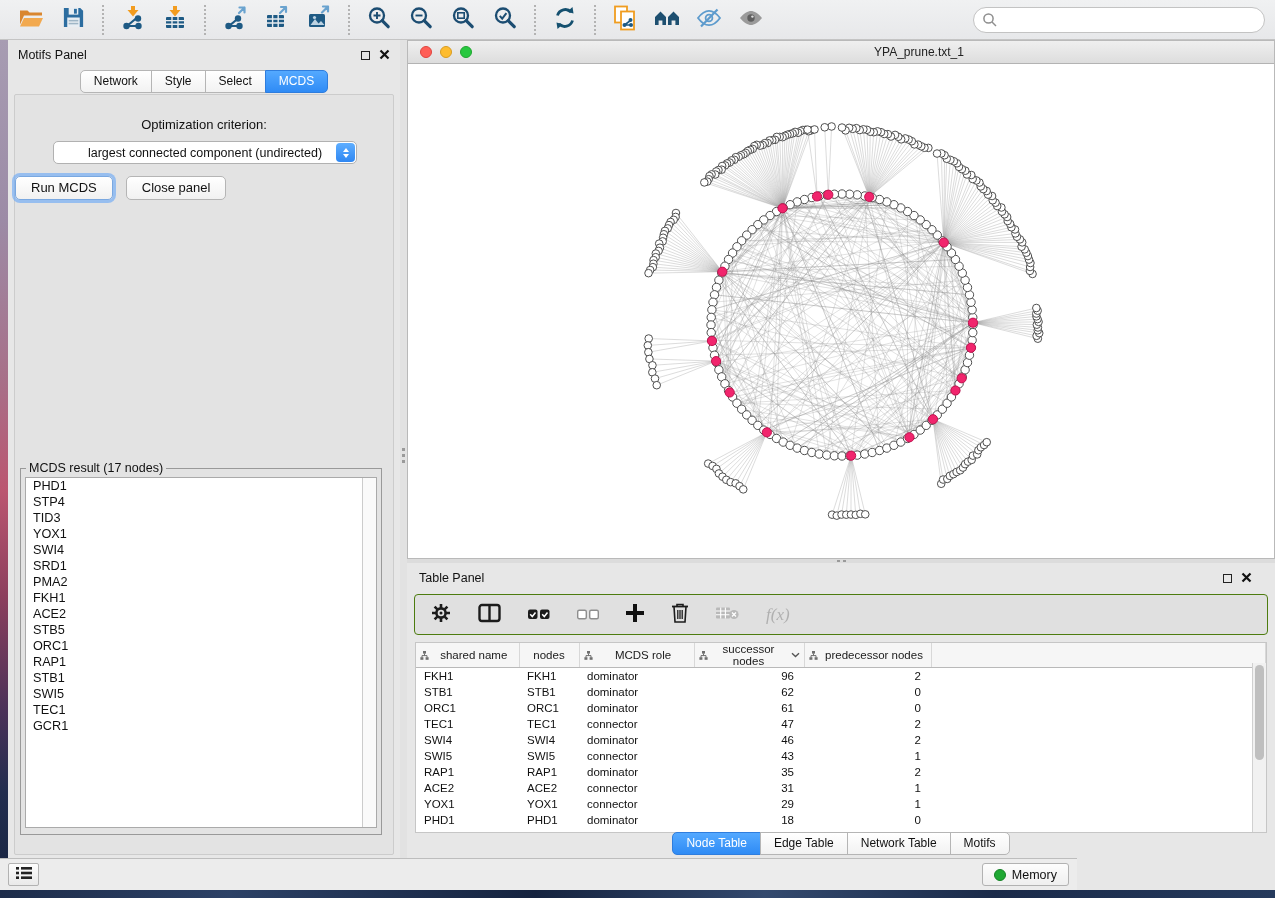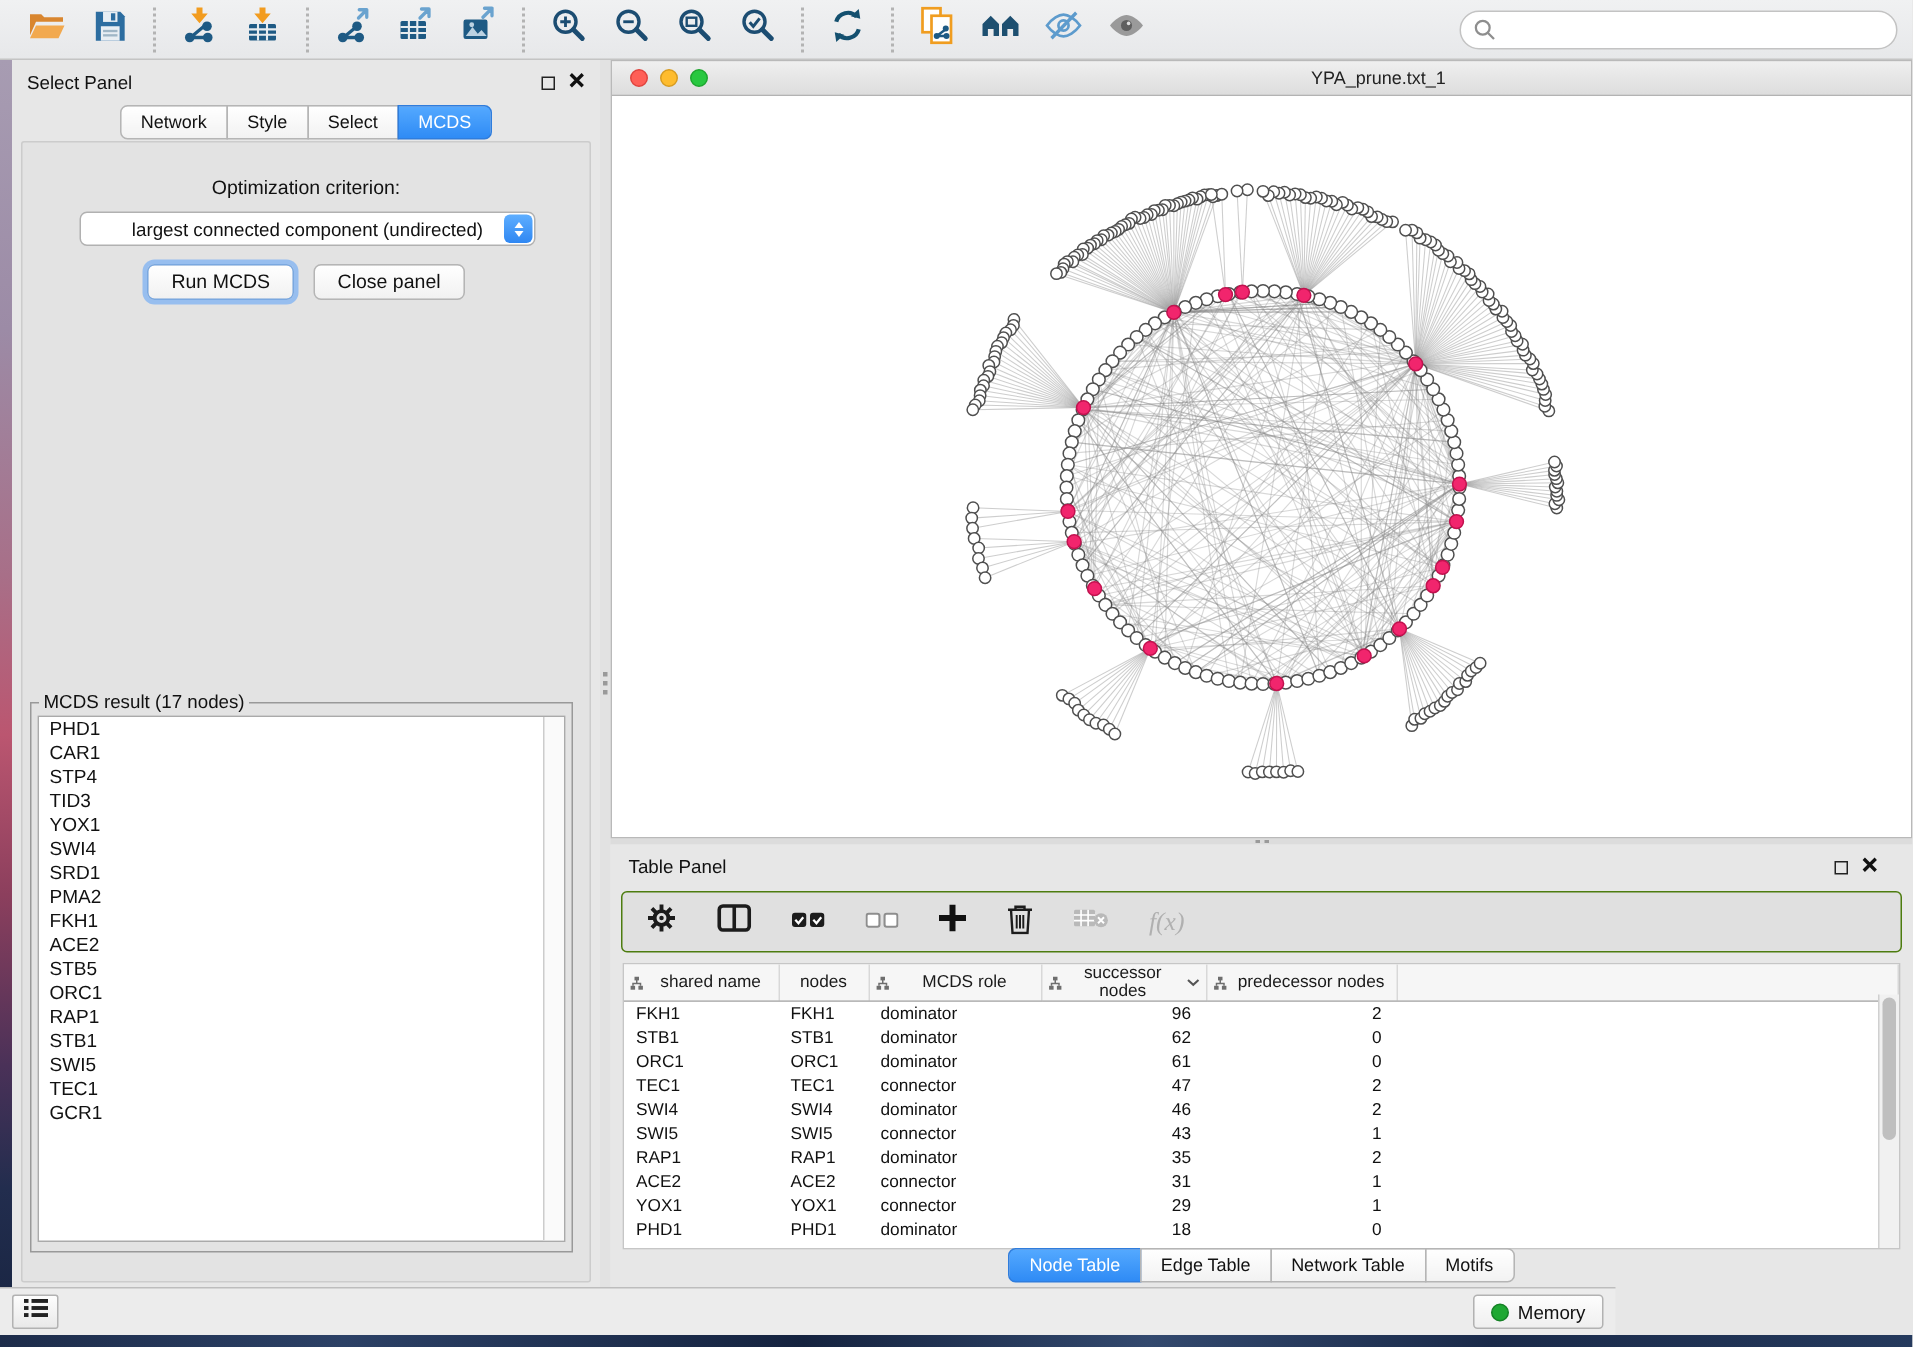--- a/index.html
+++ b/index.html
@@ -38,21 +38,21 @@
   .cp-body { position:absolute; left:6px; right:6px; top:54px; bottom:3px;
     background:#e3e3e3; border:1px solid #cccccc; border-radius:2px; }
   .opt-label { text-align:center; font-size:13px; color:#111; margin-top:22px; }
   .select-box { position:relative; margin:9px 36px 0 38px; height:23px; background:#fff;
     border:1px solid #b1b1b1; border-radius:5px; display:flex; align-items:center; }
   .select-value { flex:1; text-align:center; font-size:12.5px; color:#111; }
   .select-stepper { position:absolute; right:1px; top:1px; bottom:1px; width:19px; border-radius:4px;
     background:linear-gradient(#5eaeff,#2f87f2); display:flex; flex-direction:column; align-items:center; justify-content:center; gap:2px; }
   .tri-up { width:0; height:0; border-left:3.5px solid transparent; border-right:3.5px solid transparent; border-bottom:4.5px solid #fff; }
   .tri-down { width:0; height:0; border-left:3.5px solid transparent; border-right:3.5px solid transparent; border-top:4.5px solid #fff; }
-  .btn-row { display:flex; justify-content:center; gap:13px; margin-top:12px; }
+  .btn-row { display:flex; gap:13px; margin-top:12px; }
   .mac-btn { font-size:13px; color:#111; background:linear-gradient(#ffffff,#f1f1f1);
     border:1px solid #b5b5b5; border-radius:5px; padding:3px 15px 4px 15px; }
   .mac-btn.focus-ring { box-shadow:0 0 0 3px rgba(110,170,246,.65); border-color:#7aa8e0; }
   .mcds-fieldset { position:absolute; left:5px; right:11px; top:366px; bottom:19px;
     border:1px solid #999; padding:0; background:transparent; }
   .mcds-fieldset legend { font-size:12.5px; color:#111; margin-left:5px; padding:0 3px; }
   .mcds-list-wrap { position:absolute; left:4px; right:4px; top:2px; bottom:6px; background:#fff;
     border:1px solid #aaa; overflow:hidden; }
   .mcds-scroll-track { position:absolute; right:0; top:0; bottom:0; width:14px; background:#fafafa; border-left:1px solid #ccc; }
   .mcds-item { font-size:12.7px; color:#111; line-height:16px; padding-left:7px; }
@@ -269,21 +269,21 @@
         </svg></span>
     <input class="search-input" type="text" placeholder="" style="">
   </div>
 </div>
 
 <div class="wall-left"></div>
 <div class="wall-bottom"></div>
 
 <div class="control-panel">
   <div class="cp-head">
-    <span class="panel-title">Select Panel</span>
+    <span class="panel-title">Motifs Panel</span>
     <span class="panel-winbtns">
       <span class="float-box"></span>
       <span>
         <svg width="11" height="11" viewBox="0 0 11 11">
             <path d="M1.5 1.5l8 8M9.5 1.5l-8 8" stroke="#111" stroke-width="2.2"></path>
           </svg></span>
     </span>
   </div>
   <div class="seg-row">
       <div class="seg-btn">Network</div>
@@ -302,21 +302,20 @@
     </div>
     <div class="btn-row">
       <button class="mac-btn focus-ring">Run MCDS</button>
       <button class="mac-btn">Close panel</button>
     </div>
     <fieldset class="mcds-fieldset">
       <legend>MCDS result (17 nodes)</legend>
       <div class="mcds-list-wrap">
         <div>
             <div class="mcds-item">PHD1</div>
-            <div class="mcds-item">CAR1</div>
             <div class="mcds-item">STP4</div>
             <div class="mcds-item">TID3</div>
             <div class="mcds-item">YOX1</div>
             <div class="mcds-item">SWI4</div>
             <div class="mcds-item">SRD1</div>
             <div class="mcds-item">PMA2</div>
             <div class="mcds-item">FKH1</div>
             <div class="mcds-item">ACE2</div>
             <div class="mcds-item">STB5</div>
             <div class="mcds-item">ORC1</div>

